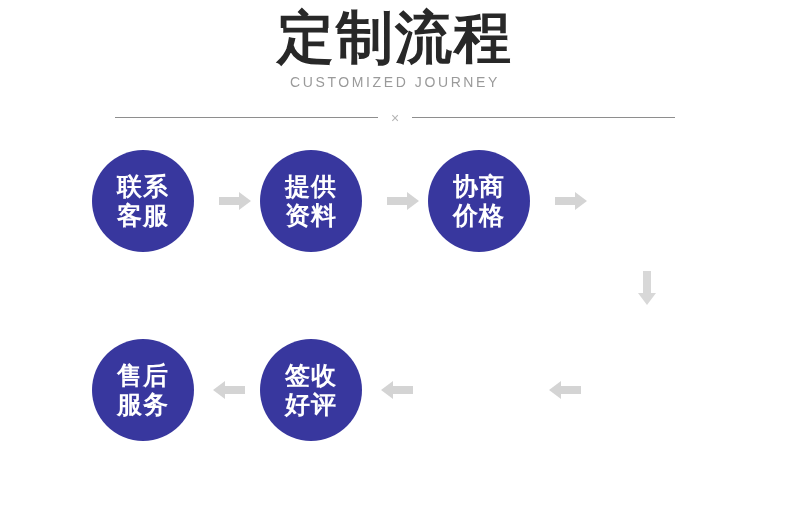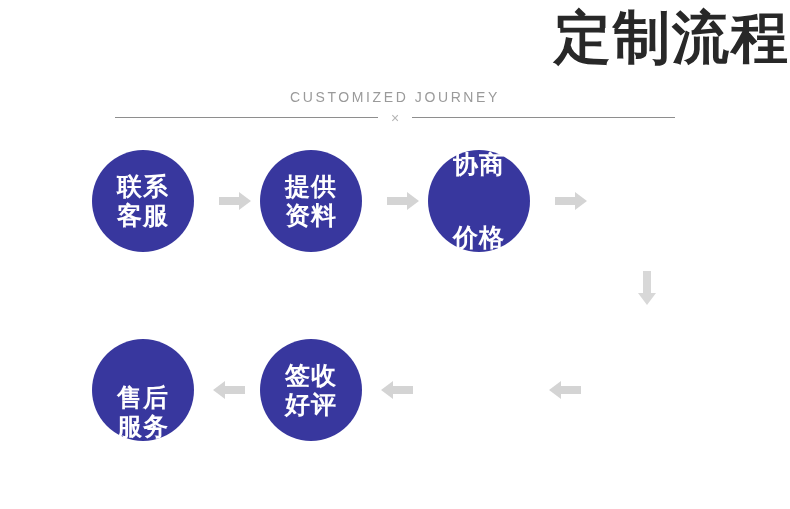--- a/index.html
+++ b/index.html
@@ -25,24 +25,23 @@
   }
   .main-title {
     margin: 0;
     padding-top: 4px;
     font-size: 57px;
     line-height: 66px;
     font-weight: bold;
     color: #282828;
     letter-spacing: 2px;
     font-family: "DejaVu Sans", "Liberation Sans", sans-serif;
-    text-align: right;
   }
   .sub-title {
-    margin: 15px;
+    margin: 0;
     padding-top: 3px;
     font-size: 14px;
     line-height: 18px;
     color: #9a9a9a;
     letter-spacing: 2.6px;
     font-weight: normal;
   }
 
   .divider {
     position: absolute;
@@ -180,37 +179,37 @@
   <div class="node" style="left:260px; top:150px;">
     <span class="line">提供</span>
     <span class="line">资料</span>
   </div>
 
   <div class="arrow-h right" style="left:387px; top:189px;">
     <div class="shaft"></div>
     <div class="head"></div>
   </div>
 
-  <div class="node" style="left:428px; top:150px;justify-content:space-between;">
+  <div class="node" style="left:428px; top:150px;">
     <span class="line">协商</span>
     <span class="line">价格</span>
   </div>
 
   <div class="arrow-h right" style="left:555px; top:189px;">
     <div class="shaft"></div>
     <div class="head"></div>
   </div>
 
 
   <div class="arrow-v" style="left:635px; top:271px;">
     <div class="shaft"></div>
     <div class="head"></div>
   </div>
 
-  <div class="node" style="left:92px; top:339px;justify-content:flex-end;">
+  <div class="node" style="left:92px; top:339px;">
     <span class="line">售后</span>
     <span class="line">服务</span>
   </div>
 
   <div class="arrow-h left" style="left:213px; top:378px;">
     <div class="shaft"></div>
     <div class="head"></div>
   </div>
 
   <div class="node" style="left:260px; top:339px;">

